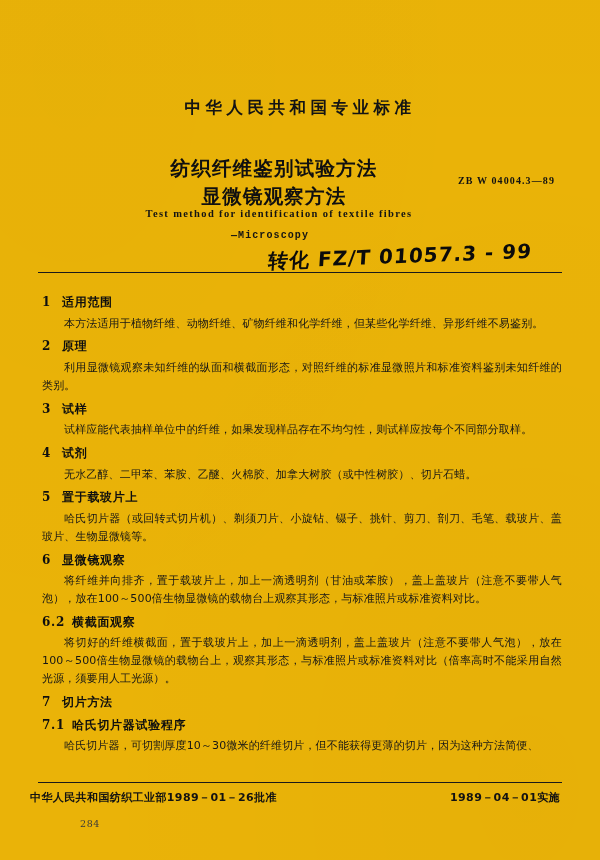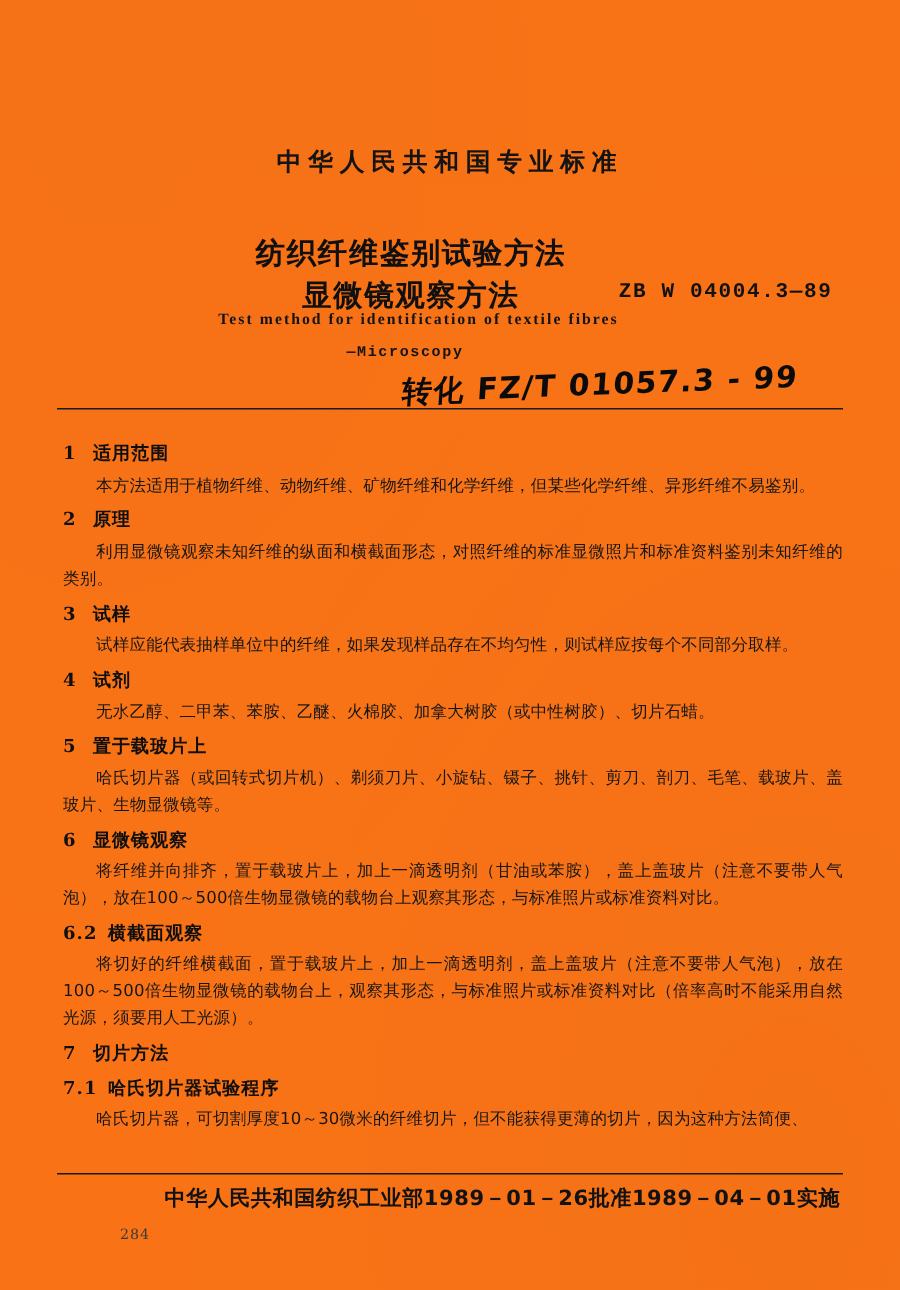--- a/index.html
+++ b/index.html
@@ -4,21 +4,21 @@
 <style>
   html, body {
     margin: 0;
     padding: 0;
     background: #ffffff;
   }
   .page {
     position: relative;
     width: 600px;
     height: 860px;
-    background: #f97316;
+    background: #eab308;
     overflow: hidden;
     font-family: "DejaVu Sans", "Liberation Sans", sans-serif;
     color: #111111;
   }
   
   .scan-tone {
     position: absolute;
     inset: 0;
     background:
       radial-gradient(ellipse at 12% 8%, rgba(0,0,0,0.012), rgba(0,0,0,0) 60%),
@@ -56,23 +56,23 @@
     color: #101010;
     line-height: 1.45;
     padding-right: 52px;
   }
   .title-cn .line2 {
     display: block;
   }
   .std-number {
     position: absolute;
     right: 45px;
-    top: 32px;
-    font-family: Liberation Mono, monospace;
-    font-size: 14px;
+    top: 20px;
+    font-family: Liberation Serif, serif;
+    font-size: 10px;
     font-weight: 700;
     letter-spacing: 1.1px;
     color: #121212;
     white-space: nowrap;
   }
 
   .title-en {
     position: absolute;
     left: 0;
     right: 0;
@@ -163,23 +163,23 @@
     height: 0;
     border-top: 1.4px solid #1a1a1a;
   }
 
   .footer {
     position: absolute;
     left: 30px;
     right: 40px;
     top: 790px;
     display: flex;
-    justify-content: flex-end;
+    justify-content: space-between;
     align-items: baseline;
-    font-size: 14px;
+    font-size: 11px;
     font-weight: 700;
     color: #121212;
     letter-spacing: 0.4px;
   }
 
   .page-number {
     position: absolute;
     left: 80px;
     top: 818px;
     font-family: "DejaVu Serif", "Liberation Serif", serif;

